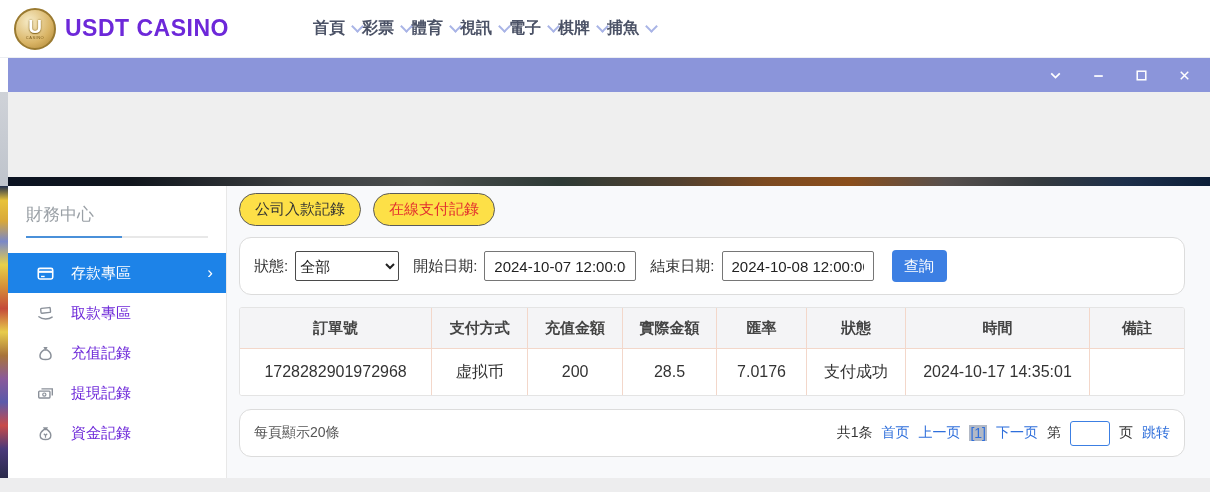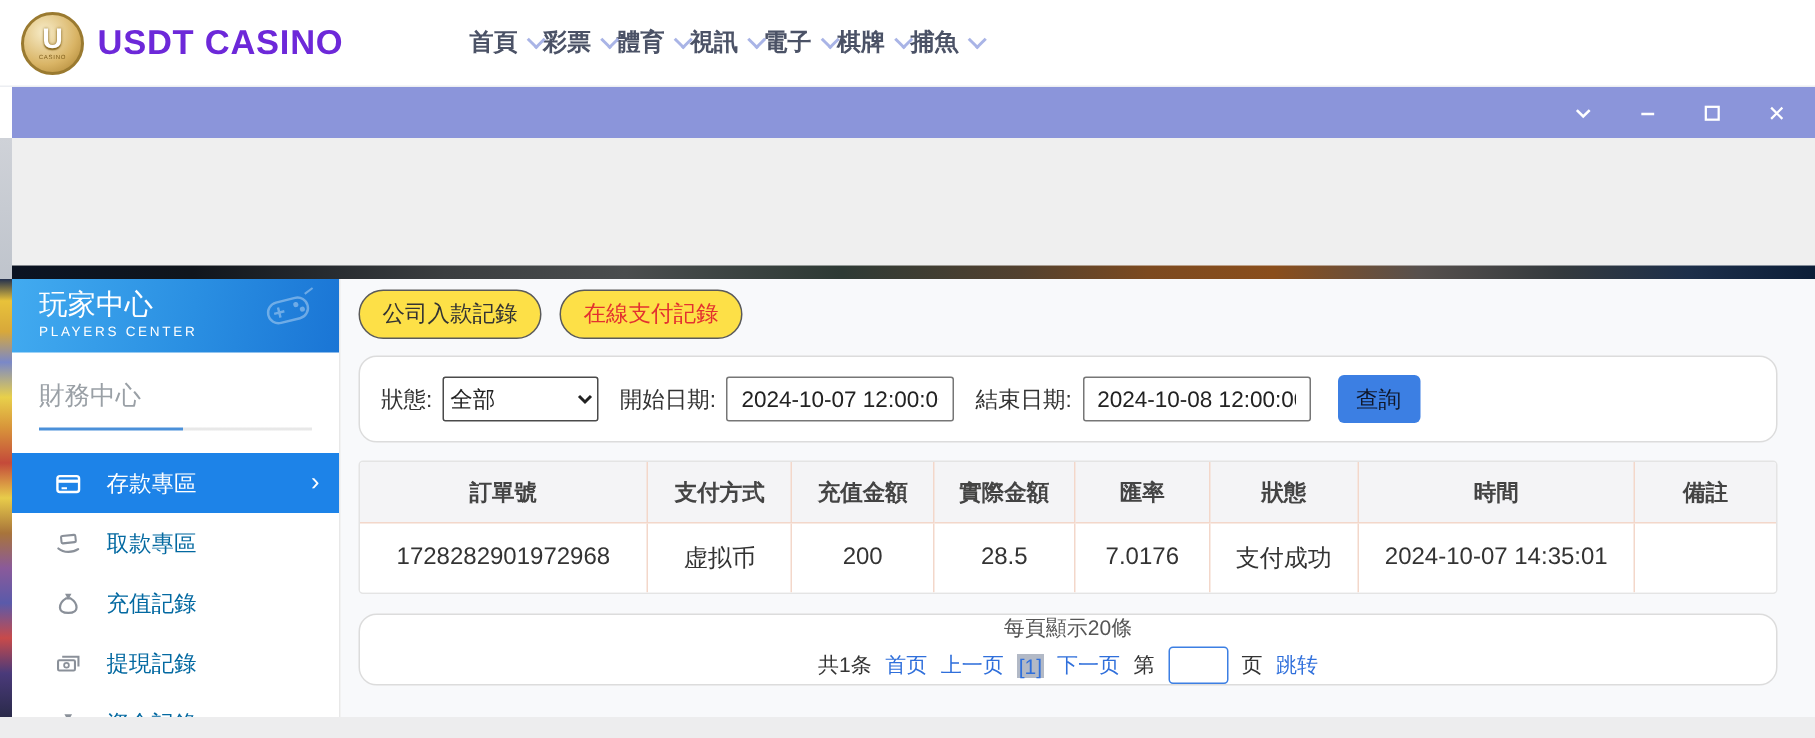--- a/index.html
+++ b/index.html
@@ -30,46 +30,46 @@
   .main{position:absolute;top:186px;left:8px;width:1202px;height:292px;background:#f8f9fb;display:flex;}
   .sidebar{width:219px;background:#fff;border-right:1px solid #e8e8e8;box-sizing:border-box;overflow:hidden;flex:none;}
   .banner{height:49px;background:linear-gradient(100deg,#42abf0 0%,#2a8fe2 55%,#1a75d5 100%);position:relative;padding:7px 0 0 18px;box-sizing:border-box;color:#fff;}
   .banner-title{font-size:19px;line-height:22px;}
   .banner-sub{font-size:9px;letter-spacing:1.8px;margin-top:1px;}
   .banner-gamepad{position:absolute;right:12px;top:8px;opacity:.35;transform:rotate(-14deg);}
   .section{padding:17px 18px 0 18px;}
   .section-title{font-size:17px;color:#9aa0a6;}
   .section-line{margin-top:10px;height:2px;background:linear-gradient(90deg,#4a90d9 0,#4a90d9 96px,#e8e8e8 96px);}
   .menu{margin-top:15px;}
-  .menu-item{height:40px;display:flex;align-items:center;padding:0 14px 0 29px;font-size:15px;color:#0369a1;cursor:pointer;position:relative;}
+  .menu-item{height:40px;display:flex;align-items:center;padding:0 14px 0 29px;font-size:15px;color:#6d28d9;cursor:pointer;position:relative;}
   .mi-icon{width:17px;height:17px;margin-right:17px;color:#8a9099;display:flex;align-items:center;}
   .menu-item.active{background:#1d83e8;color:#fff;}
   .menu-item.active .mi-icon{color:#fff;}
   .mi-arrow{position:absolute;right:13px;font-size:17px;color:#fff;line-height:1;top:50%;transform:translateY(-55%);}
 
   .content{flex:1;padding:6px 25px 0 12px;box-sizing:border-box;min-width:0;}
   .tabs{display:flex;gap:12px;margin-top:1px;}
   .tab-pill{height:33px;border:1px solid #5a5a5a;border-radius:17px;display:flex;align-items:center;padding:0 15px;font-size:15px;color:#333;background:#fde047;cursor:pointer;box-sizing:border-box;font-family:inherit;}
   .tab-pill.red{color:#e3312f;}
   .panel{background:#fff;border:1px solid #dcdcdc;border-radius:12px;box-sizing:border-box;}
   .filter-panel{margin-top:11px;display:flex;align-items:center;padding:12px 14px;font-size:15px;color:#333;}
   .lbl{margin-right:7px;white-space:nowrap;}
   .ml{margin-left:14px;}
   select.status{width:104px;height:30px;border:1px solid #4a4a4a;border-radius:2px;font-size:15px;font-family:inherit;background:#fff;color:#222;}
   .date-input{width:152px;height:30px;border:1px solid #767676;border-radius:2px;font-size:15px;font-family:inherit;padding:0 9px;color:#222;box-sizing:border-box;}
-  .btn-search{margin-left:18px;width:55px;height:32px;background:#3c7fe3;color:#0f172a;border:none;border-radius:4px;font-size:15px;font-family:inherit;cursor:pointer;}
+  .btn-search{margin-left:18px;width:55px;height:32px;background:#3c7fe3;color:#ffffff;border:none;border-radius:4px;font-size:15px;font-family:inherit;cursor:pointer;}
 
   .table-wrap{margin-top:12px;border:1px solid #e4e4e4;border-radius:3px;overflow:hidden;background:#fff;}
   table{width:100%;border-collapse:collapse;}
   th{height:38px;background:#f4f4f6;font-size:15px;color:#444;font-weight:bold;border-left:1px solid #f3d7ca;border-bottom:1px solid #f3d7ca;text-align:center;}
   th:first-child{border-left:none;}
   td{height:44px;font-size:16px;color:#333;text-align:center;border-left:1px solid #f3d7ca;background:#fff;}
   td:first-child{border-left:none;}
 
-  .pagination-panel{margin-top:13px;height:48px;display:flex;align-items:center;justify-content:space-between;padding:0 14px;flex-direction:column;}
+  .pagination-panel{margin-top:13px;height:48px;display:flex;align-items:center;justify-content:space-between;padding:0 14px;}
   .page-size{font-size:14px;color:#555;}
   .pager{display:flex;align-items:center;gap:9px;font-size:14px;color:#333;}
   .pager .plink{color:#2f6fdb;cursor:pointer;text-decoration:none;}
   .current-page{color:#2f6fdb;background:#b2b9c6;padding:0 1px;}
   .jump-input{width:40px;height:25px;border:1px solid #3c7fe3;border-radius:3px;box-sizing:border-box;font-family:inherit;}
 </style>
 </head>
 <body>
 
 <div class="page">
@@ -138,33 +138,20 @@
     </div>
 
   <div class="win-body"></div>
   <div class="dark-band"></div>
   <div class="left-strip-top"></div>
   <div class="left-strip"></div>
 
   <div class="main">
 
     <div class="sidebar">
-      <div class="banner">
-        <div class="banner-title">玩家中心</div>
-        <div class="banner-sub">PLAYERS CENTER</div>
-        <div class="banner-gamepad">
-          <svg width="36" height="24" viewBox="0 0 36 24" fill="none">
-            <rect x="1" y="5" width="27" height="14" rx="7" stroke="#fff" stroke-width="1.6"></rect>
-            <circle cx="20.5" cy="9.5" r="1.7" fill="#fff"></circle>
-            <circle cx="24" cy="13.5" r="1.7" fill="#fff"></circle>
-            <path d="M8.5 8.5v7M5 12h7" stroke="#fff" stroke-width="1.6"></path>
-            <path d="M28 4l6-2.5" stroke="#fff" stroke-width="1.4"></path>
-          </svg>
-        </div>
-      </div>
       <div class="section">
         <div class="section-title">財務中心</div>
         <div class="section-line"></div>
       </div>
       <div class="menu">
           <div class="menu-item active">
             <span class="mi-icon">
               <svg width="17" height="17" viewBox="0 0 16 16" fill="none">
                 <rect x="1.2" y="3.2" width="13.6" height="10" rx="1.6" stroke="currentColor" stroke-width="1.5"></rect>
                 <rect x="1.6" y="5.4" width="12.8" height="2" fill="currentColor"></rect>
@@ -258,21 +245,21 @@
               </tr>
             </thead>
           <tbody>
               <tr>
                 <td>1728282901972968</td>
                 <td>虚拟币</td>
                 <td>200</td>
                 <td>28.5</td>
                 <td>7.0176</td>
                 <td>支付成功</td>
-                <td>2024-10-07 14:35:01</td>
+                <td>2024-10-17 14:35:01</td>
                 <td></td>
               </tr>
             </tbody>
         </table>
       </div>
 
       <div class="panel pagination-panel">
         <span class="page-size">每頁顯示20條</span>
         <span class="pager">
           <span>共1条</span>

